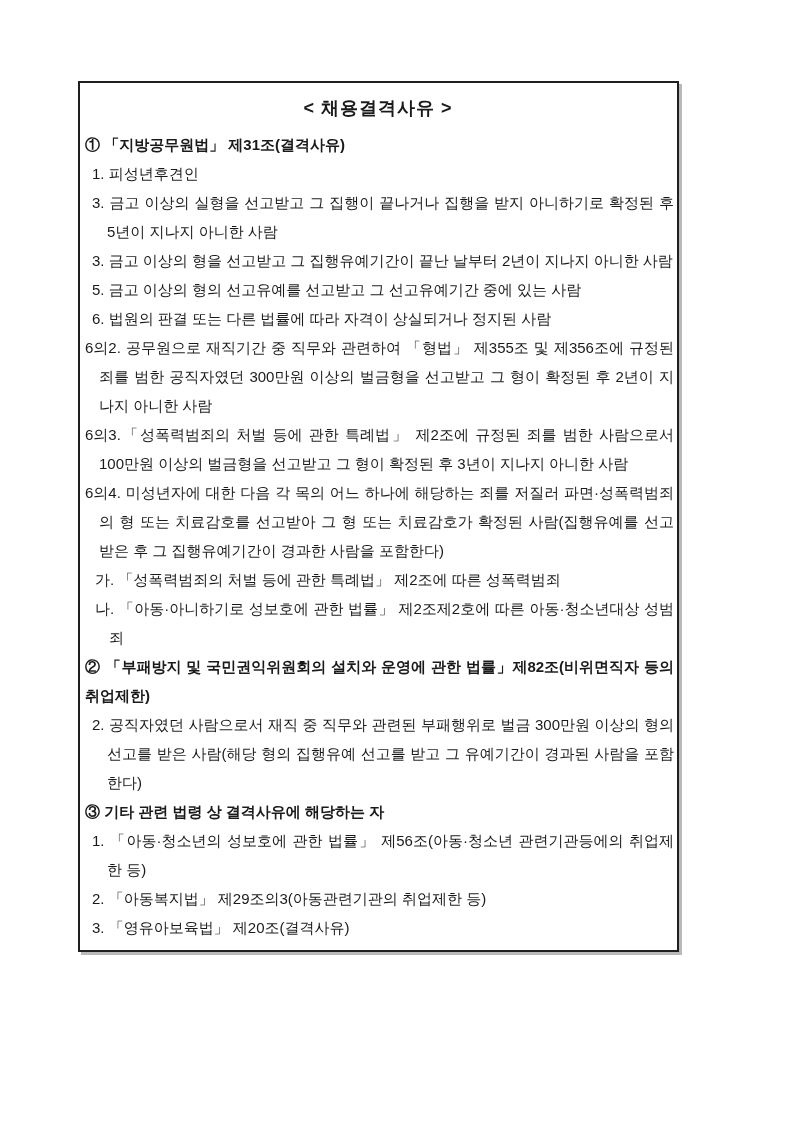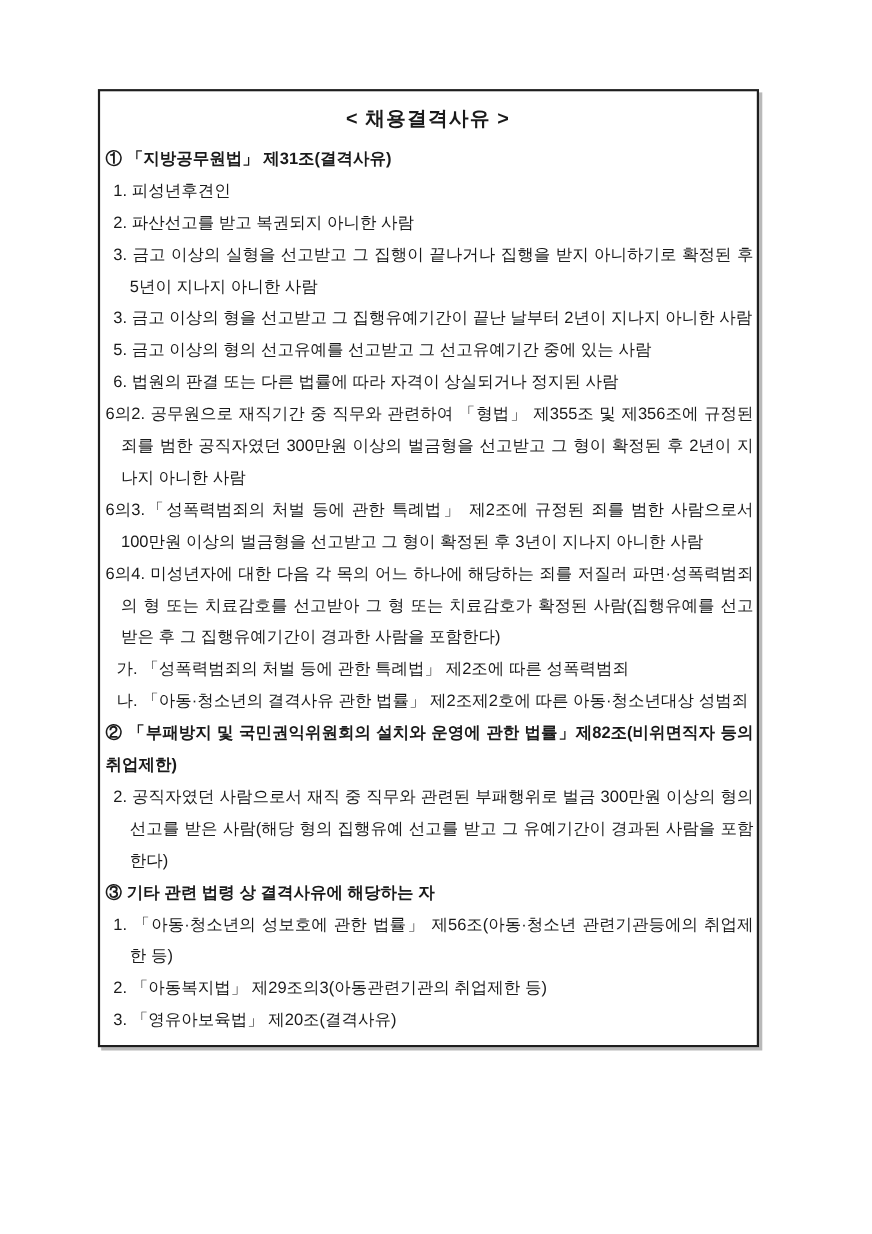--- a/index.html
+++ b/index.html
@@ -11,21 +11,21 @@
     position: relative;
     width: 793px;
     height: 1122px;
     background: #ffffff;
     overflow: hidden;
     font-family: "Liberation Sans", sans-serif;
     color: #1a1a1a;
   }
   .notice-box {
     position: absolute;
-    left: 89px;
+    left: 78px;
     top: 81px;
     width: 601px;
     min-height: 859px;
     box-sizing: border-box;
     background: #ffffff;
     border: 2px solid #1f1f1f;
     box-shadow: 3px 3px 0 #b9b9b9;
     padding: 7px 3px 8px 2px;
   }
   .notice-title {
@@ -65,30 +65,29 @@
 </head>
 <body>
 
 <div class="page">
   <div class="notice-box">
 
     <div class="notice-title">&lt; 채용결격사유 &gt;</div>
 
     <div class="ln h">① 「지방공무원법」 제31조(결격사유)</div>
     <div class="ln i">1. 피성년후견인</div>
-    <div class="ln i">2. 파산선고를 받고 복권되지 아니한 사람</div>
     <div class="ln i">3. 금고 이상의 실형을 선고받고 그 집행이 끝나거나 집행을 받지 아니하기로 확정된 후 5년이 지나지 아니한 사람</div>
     <div class="ln i">3. 금고 이상의 형을 선고받고 그 집행유예기간이 끝난 날부터 2년이 지나지 아니한 사람</div>
     <div class="ln i">5. 금고 이상의 형의 선고유예를 선고받고 그 선고유예기간 중에 있는 사람</div>
     <div class="ln i">6. 법원의 판결 또는 다른 법률에 따라 자격이 상실되거나 정지된 사람</div>
     <div class="ln i6">6의2. 공무원으로 재직기간 중 직무와 관련하여 「형법」 제355조 및 제356조에 규정된 죄를 범한 공직자였던 300만원 이상의 벌금형을 선고받고 그 형이 확정된 후 2년이 지나지 아니한 사람</div>
     <div class="ln i6">6의3.「성폭력범죄의 처벌 등에 관한 특례법」 제2조에 규정된 죄를 범한 사람으로서 100만원 이상의 벌금형을 선고받고 그 형이 확정된 후 3년이 지나지 아니한 사람</div>
     <div class="ln i6">6의4. 미성년자에 대한 다음 각 목의 어느 하나에 해당하는 죄를 저질러 파면·성폭력범죄의 형 또는 치료감호를 선고받아 그 형 또는 치료감호가 확정된 사람(집행유예를 선고받은 후 그 집행유예기간이 경과한 사람을 포함한다)</div>
     <div class="ln sub">가. 「성폭력범죄의 처벌 등에 관한 특례법」 제2조에 따른 성폭력범죄</div>
-    <div class="ln sub">나. 「아동·청소년의 결격사유 관한 법률」 제2조제2호에 따른 아동·청소년대상 성범죄</div>
+    <div class="ln sub">나. 「아동·아니하기로 성보호에 관한 법률」 제2조제2호에 따른 아동·청소년대상 성범죄</div>
     <div class="ln h">② 「부패방지 및 국민권익위원회의 설치와 운영에 관한 법률」제82조(비위면직자 등의 취업제한)</div>
     <div class="ln i">2. 공직자였던 사람으로서 재직 중 직무와 관련된 부패행위로 벌금 300만원 이상의 형의 선고를 받은 사람(해당 형의 집행유예 선고를 받고 그 유예기간이 경과된 사람을 포함한다)</div>
     <div class="ln h">③ 기타 관련 법령 상 결격사유에 해당하는 자</div>
     <div class="ln i">1. 「아동·청소년의 성보호에 관한 법률」 제56조(아동·청소년 관련기관등에의 취업제한 등)</div>
     <div class="ln i">2. 「아동복지법」 제29조의3(아동관련기관의 취업제한 등)</div>
     <div class="ln i">3. 「영유아보육법」 제20조(결격사유)</div>
 
   </div>
 </div>
 

